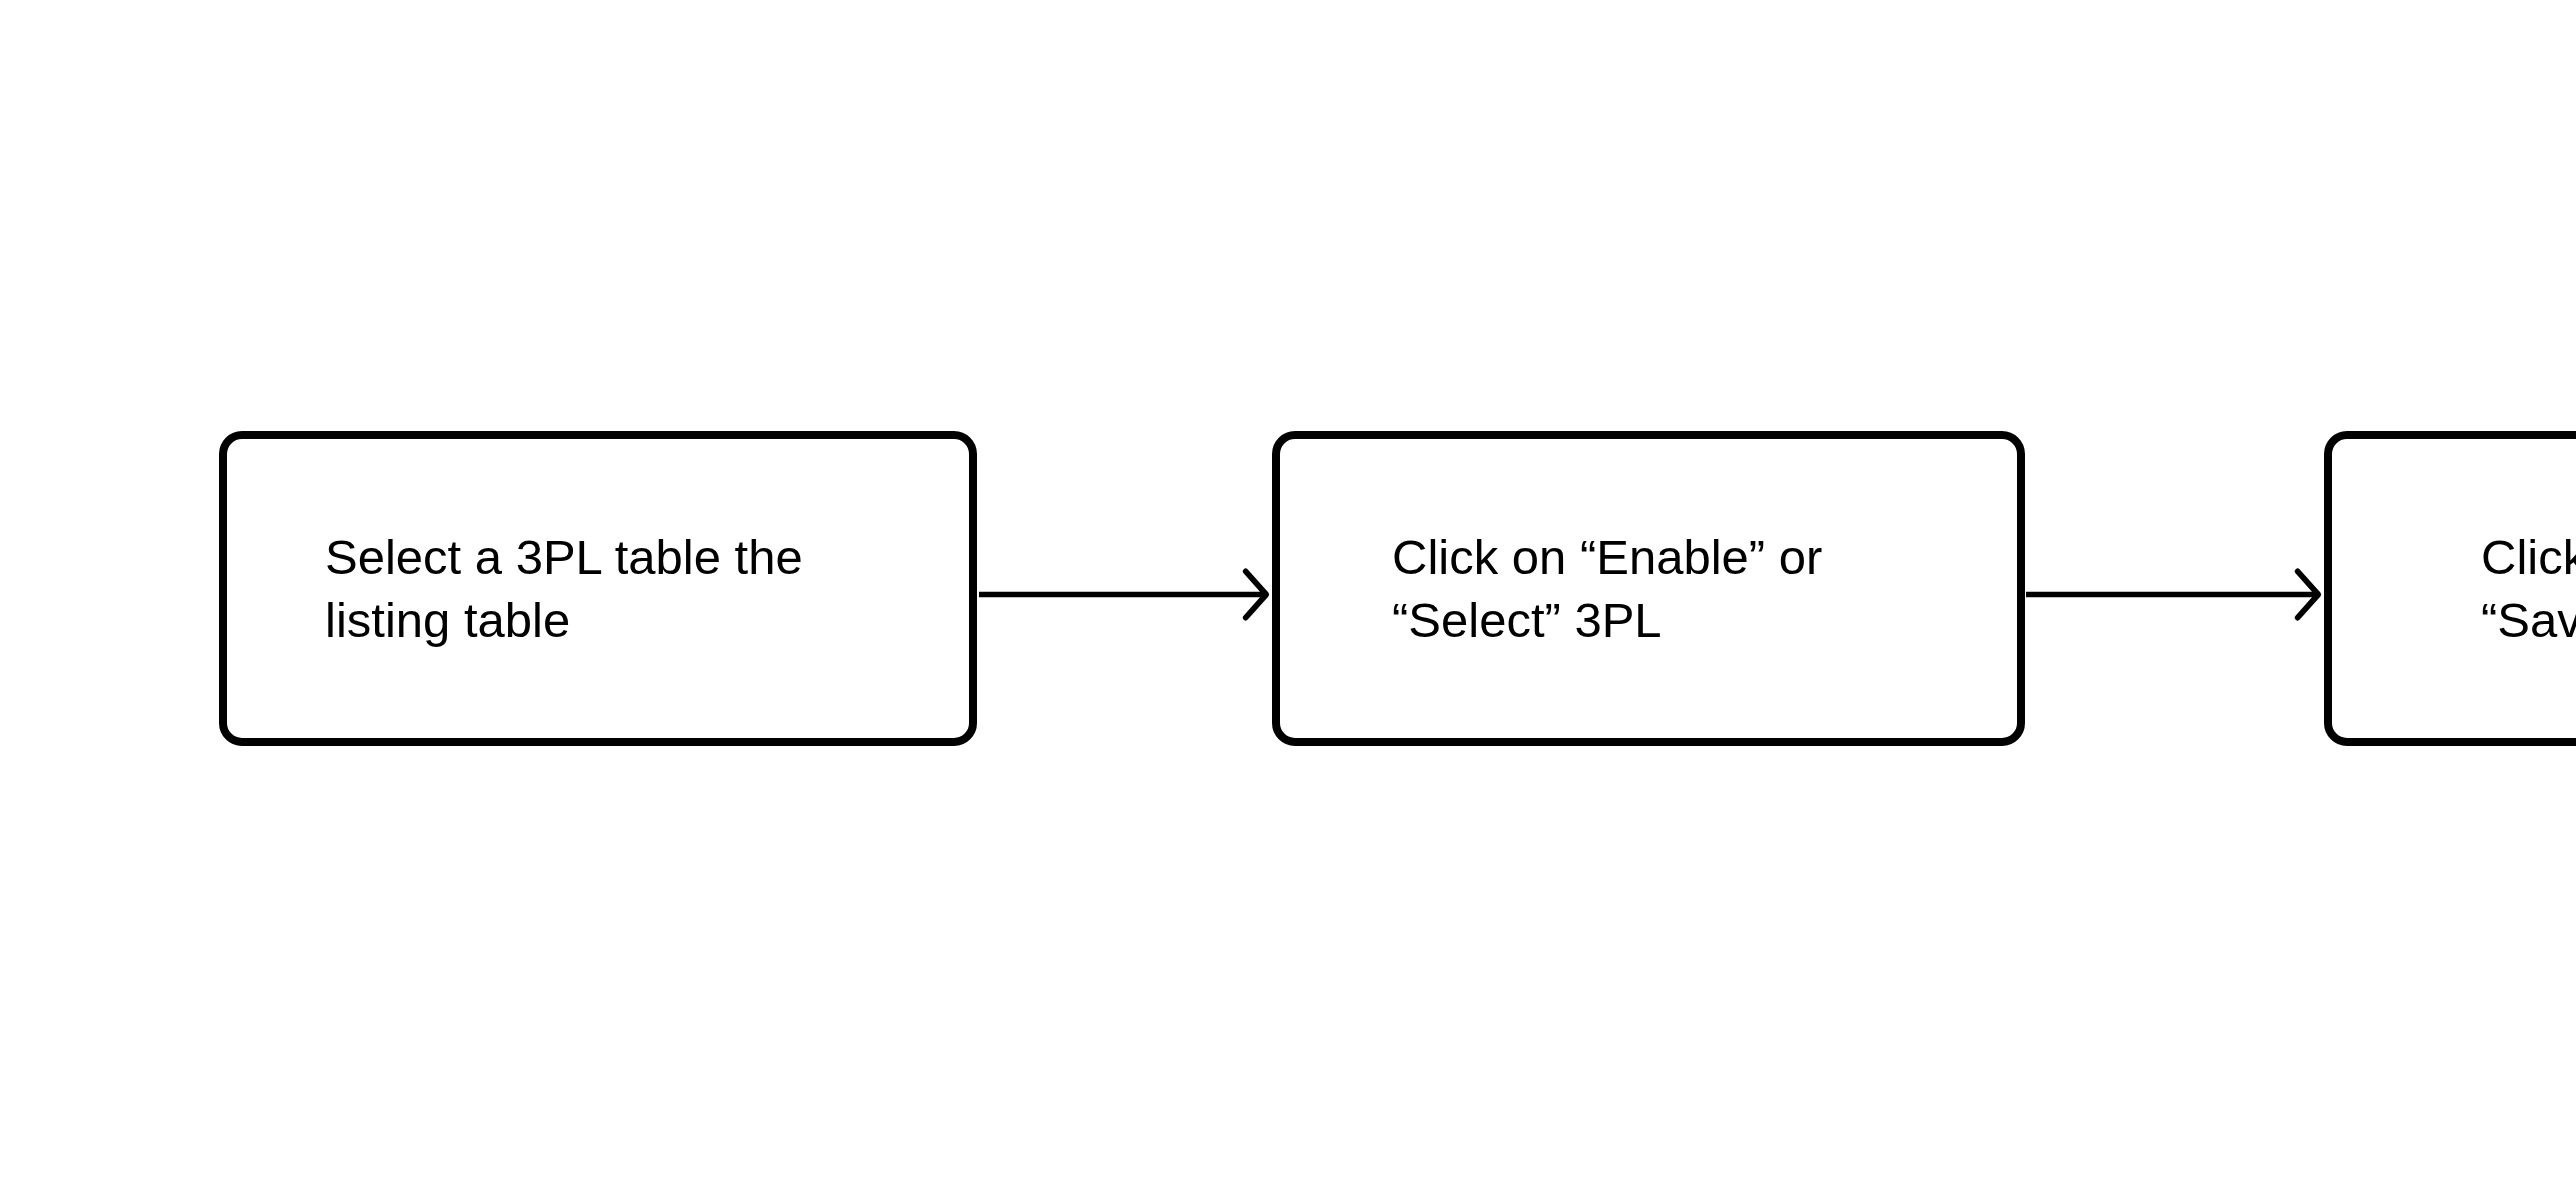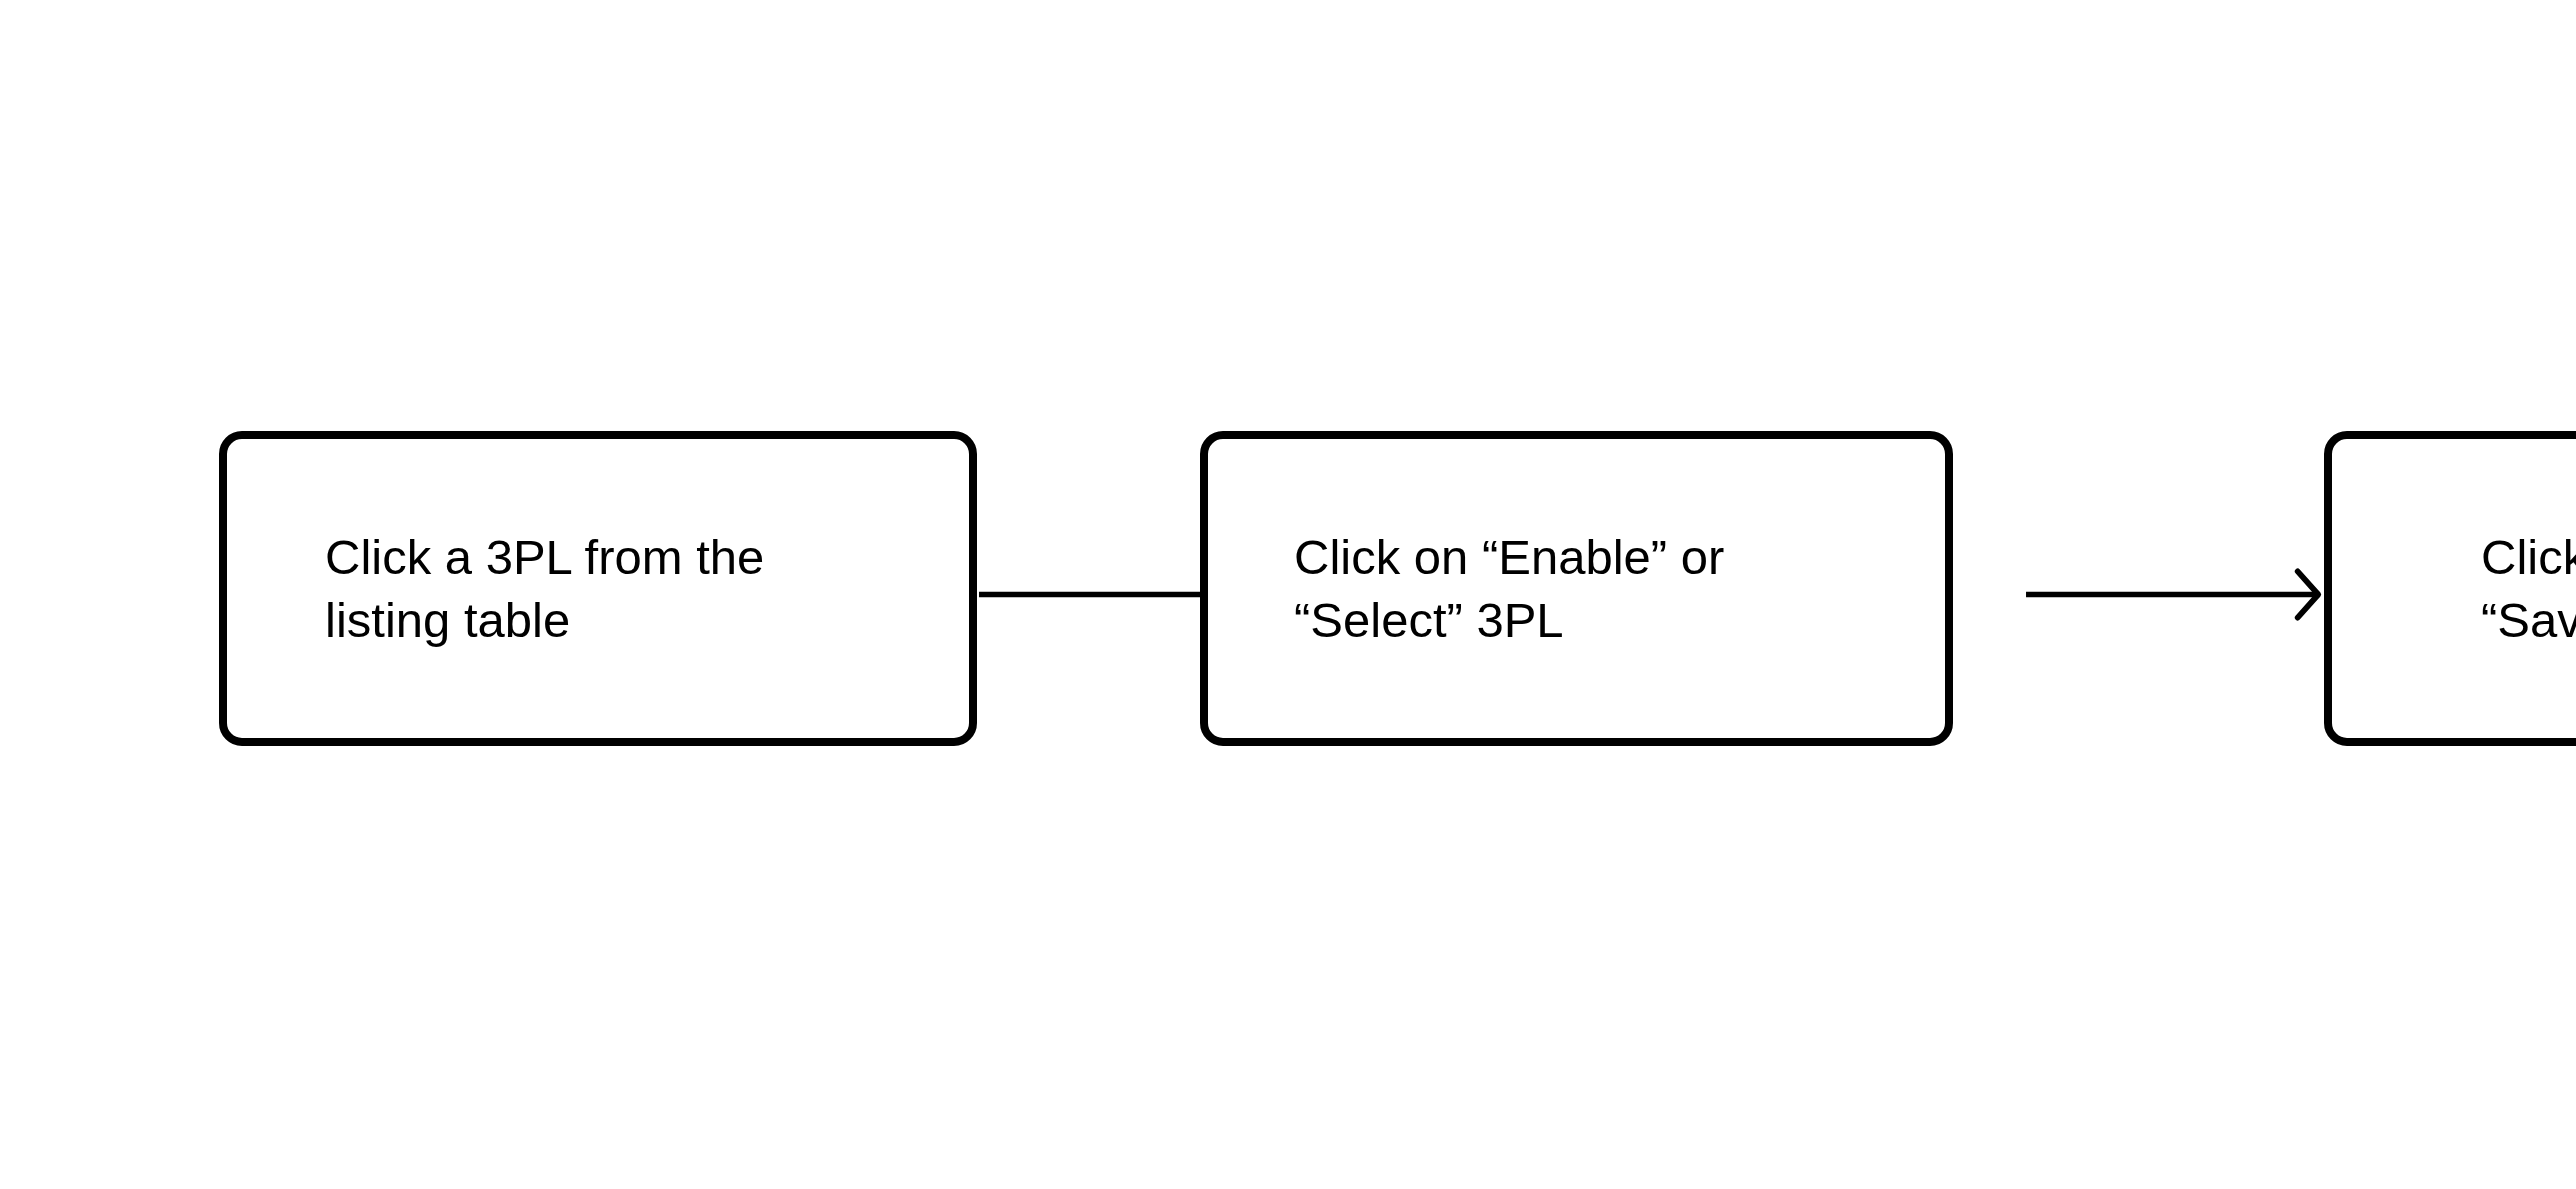--- a/index.html
+++ b/index.html
@@ -31,38 +31,38 @@
   .flow-node .line {
     display: block;
     font-size: 49px;
     line-height: 63px;
     font-weight: 500;
     color: #000000;
     white-space: nowrap;
     letter-spacing: 0px;
   }
   #node-step-1 { left: 219px;  width: 758px; padding-left: 98px; }
-  #node-step-2 { left: 1200px; width: 753px; padding-left: 86px; }
+  #node-step-2 { left: 1272px; width: 753px; padding-left: 112px; }
   #node-step-3 { left: 2324px; width: 752px; padding-left: 149px; }
   .connector {
     position: absolute;
     top: 548px;
     height: 93px;
   }
   #connector-1 { left: 978px; width: 296px; }
   #connector-2 { left: 2025px; width: 301px; }
   .connector svg { display: block; width: 100%; height: 100%; }
 </style>
 </head>
 <body>
 
 <div class="canvas">
 
   <div class="flow-node" id="node-step-1">
-    <span class="line">Click a 3PL from the</span>
+    <span class="line">Select a 3PL table the</span>
     <span class="line">listing table</span>
   </div>
 
   <div class="connector" id="connector-1">
     <svg viewBox="0 0 575 180" xmlns="http://www.w3.org/2000/svg" aria-hidden="true">
       <line x1="2" y1="90" x2="562" y2="90" stroke="#000000" stroke-width="11"></line>
       <polyline points="520,45 560,90 520,135" fill="none" stroke="#000000" stroke-width="11" stroke-linecap="round" stroke-linejoin="round"></polyline>
     </svg>
   </div>
 

